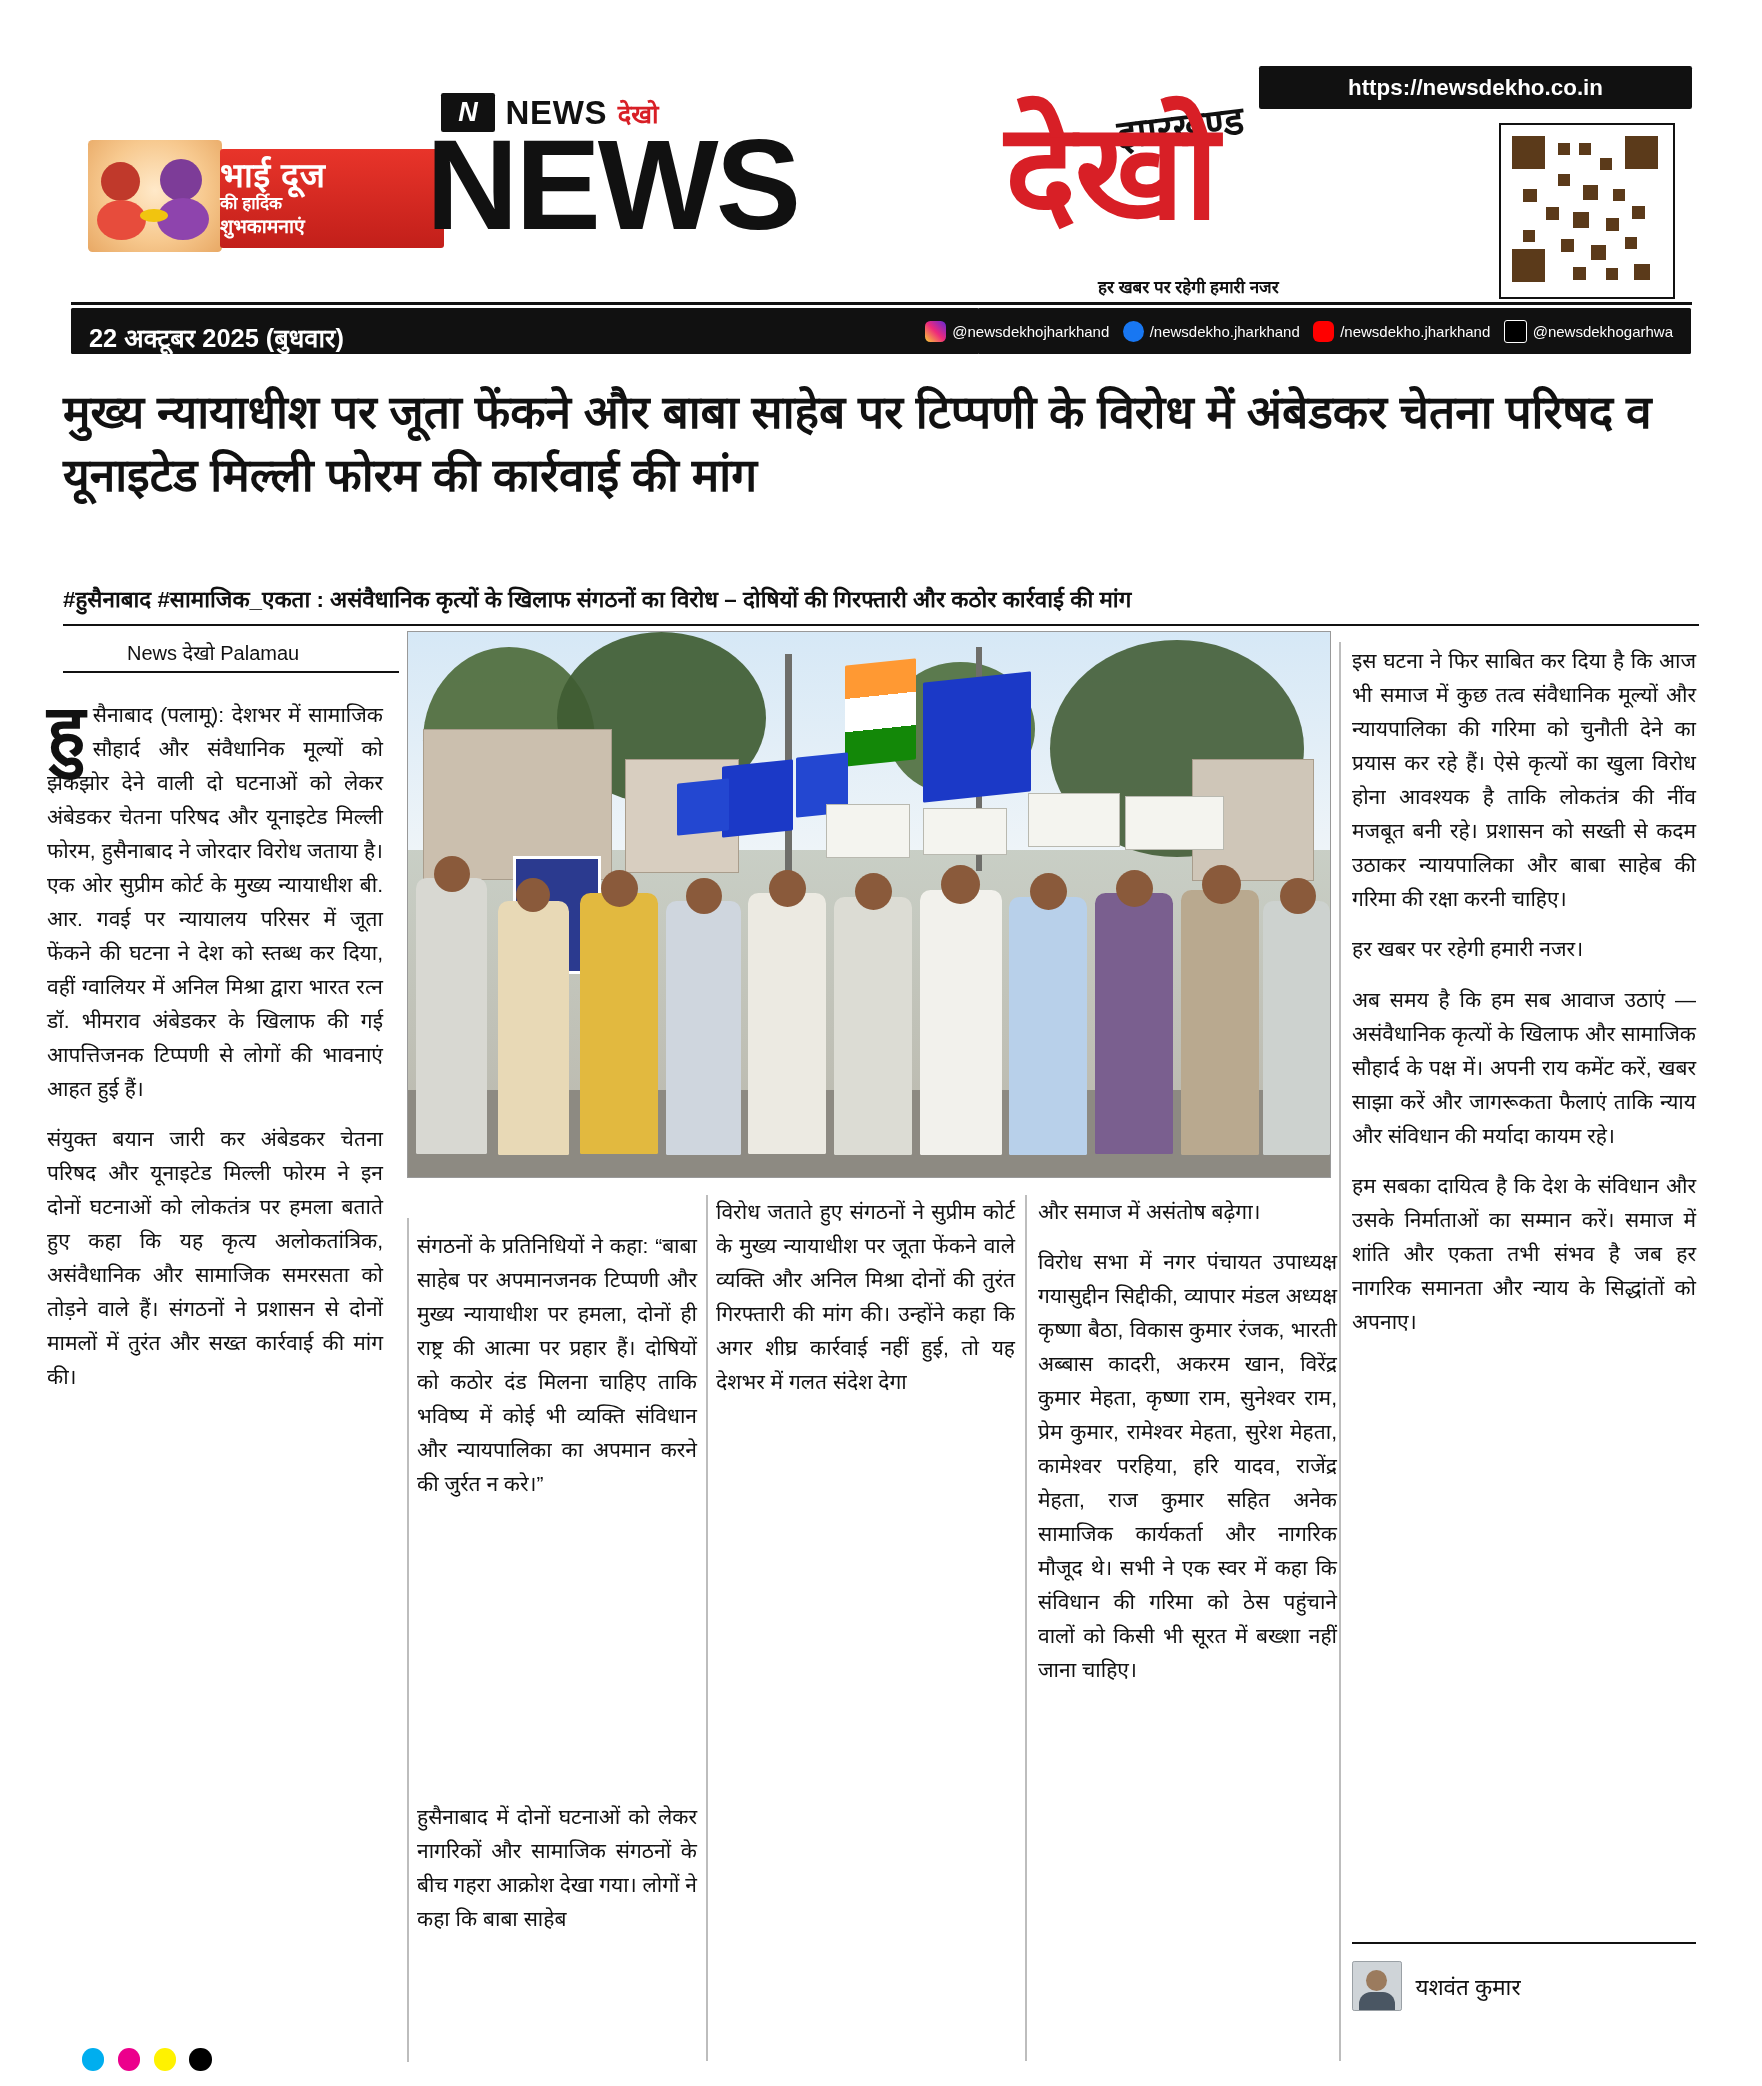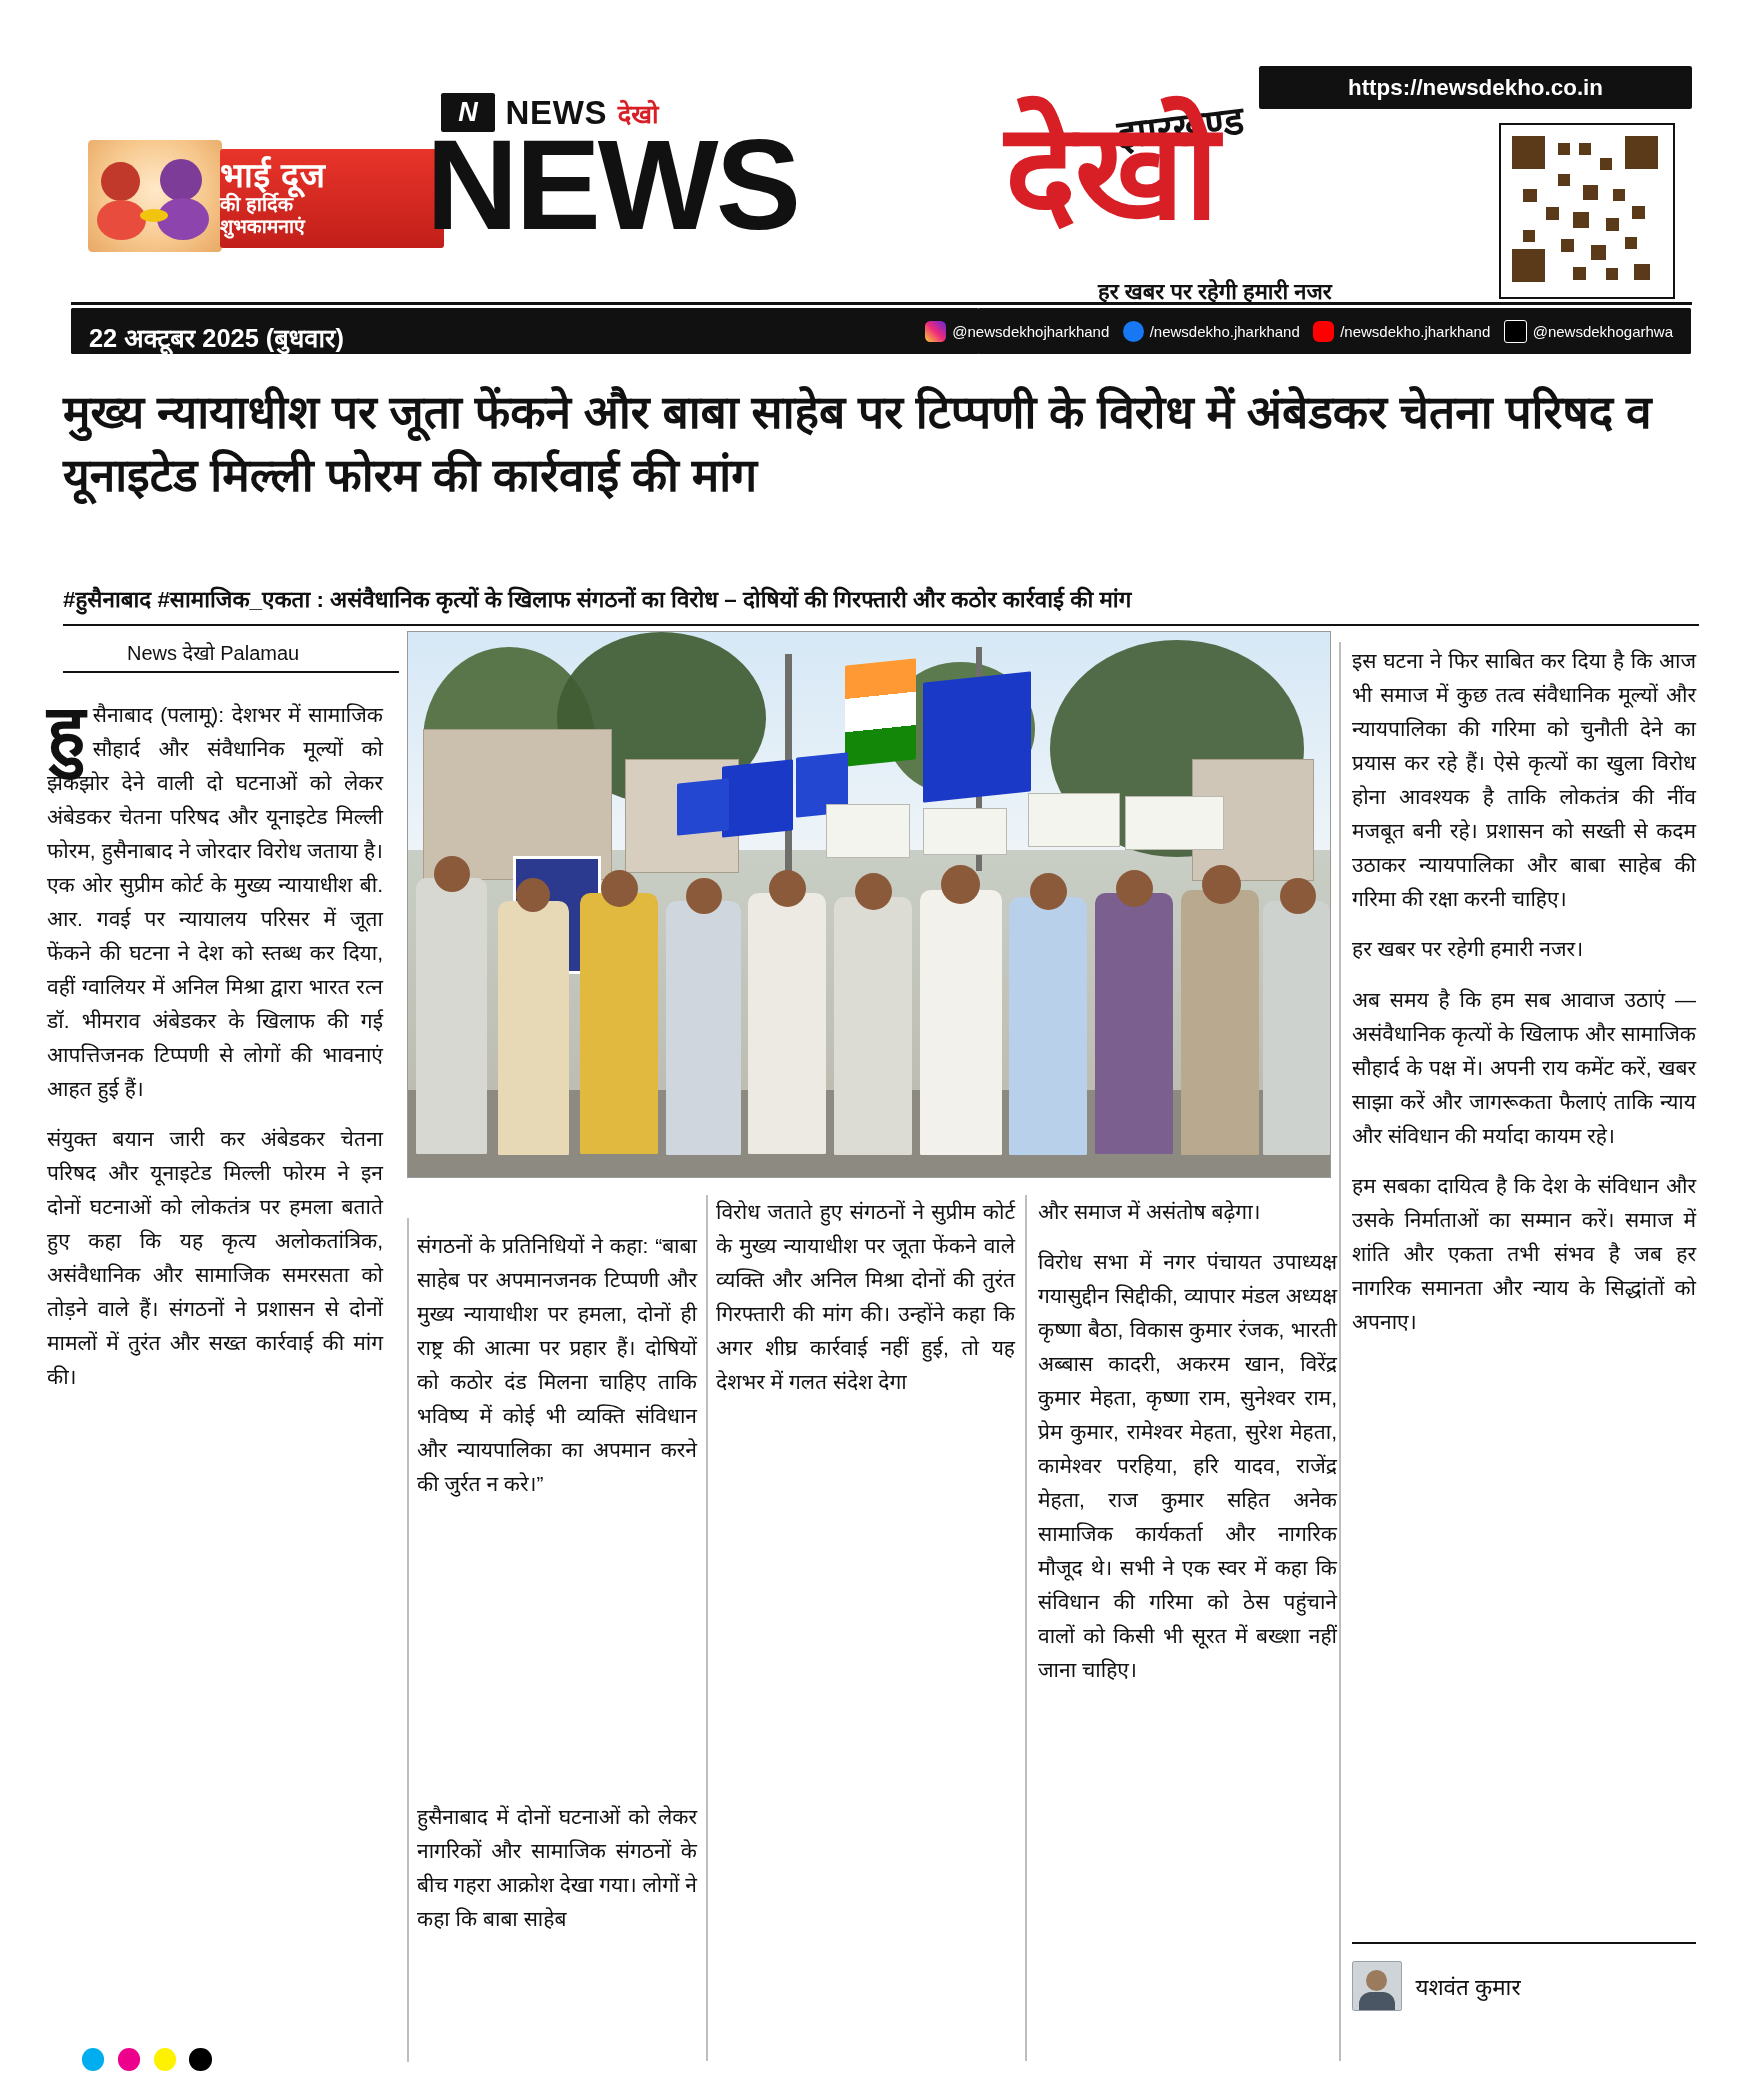--- a/index.html
+++ b/index.html
@@ -48,21 +48,21 @@
     top: 149px;
     width: 224px;
     height: 99px;
     background: linear-gradient(180deg,#e8342a 0%, #c21f1a 100%);
     border-radius: 3px;
     color: #fff;
     padding-top: 7.5px;
     box-sizing: border-box;
   }
   .bhai-dooj .l1 { font-size: 34px; font-weight: bold; line-height: 36px; letter-spacing: 0.7px;}
-  .bhai-dooj .l2 { font-size: 20px; font-weight: bold; line-height: 22.4px;}
+  .bhai-dooj .l2 { font-size: 17px; font-weight: bold; line-height: 22.4px;}
   .bhai-dooj .l3 { font-size: 19.4px; font-weight: bold; line-height: 22.4px;}
 
   .logo-block {
     position: absolute;
     left: 426px;
     top: 93px;
     width: 896px;
   }
   .logo-small-row {
     display: flex;
@@ -111,21 +111,21 @@
     font-size: 134px;
     font-weight: bold;
     color: #d81f26;
     line-height: 120px;
     letter-spacing: -1.5px;
   }
   .tagline {
     position: absolute;
     left: 1098px;
     top: 275px;
-    font-size: 22px;
+    font-size: 17px;
     font-weight: bold;
     color: #111;
   }
   .url-bar {
     position: absolute;
     right: 71px;
     top: 66px;
     width: 433px;
     height: 43px;
     background: #111;

